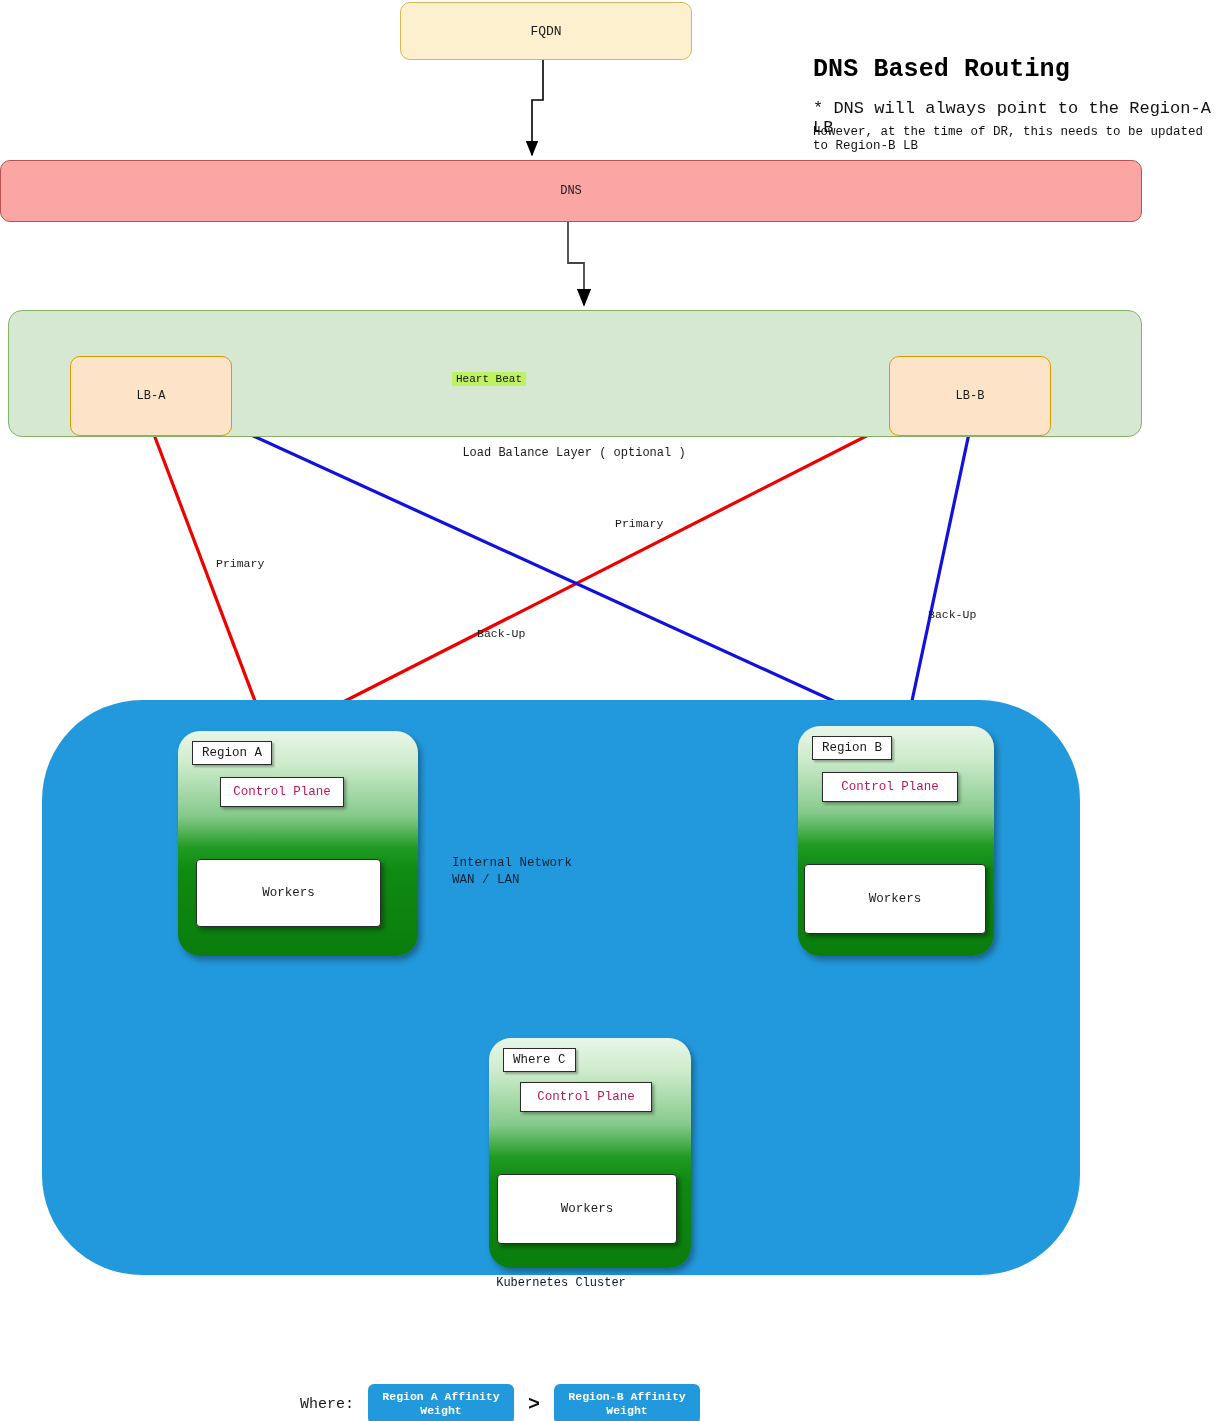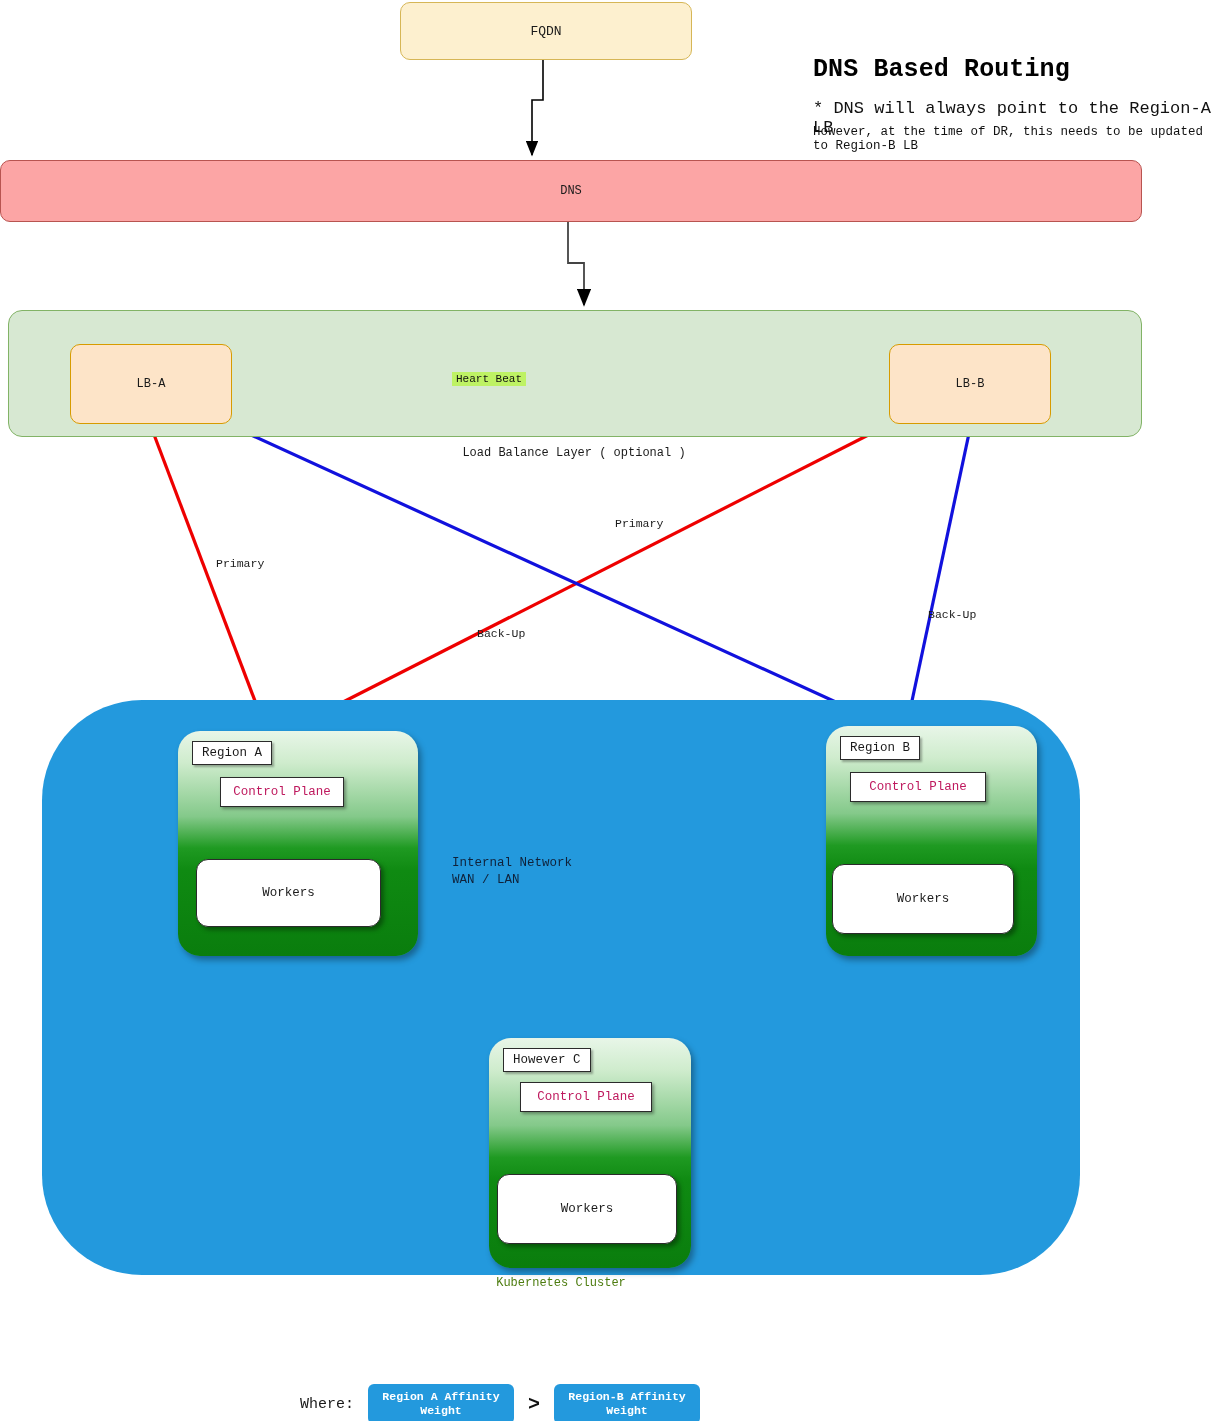--- a/index.html
+++ b/index.html
@@ -30,21 +30,21 @@
     font-size:12px;color:#1a1a1a;
   }
 
   
   #lb-layer{
     left:8px;top:310px;width:1132px;height:125px;
     background:#d7e8d2;border:1px solid #82b366;border-radius:14px;
   }
   #lb-layer-caption{left:8px;top:446px;width:1132px;font-size:12px;color:#1a1a1a;text-align:center;}
   .lb-box{
-    top:344px;width:160px;height:78px;
+    top:356px;width:160px;height:78px;
     background:#fde4c8;border:1.5px solid #d79b00;border-radius:10px;
     font-size:12px;color:#1a1a1a;
   }
   #lb-a{left:70px;}
   #lb-b{left:889px;}
   #heartbeat-label{
     left:452px;top:372px;background:#bef264;padding:1px 4px;
     font-size:11px;color:#111;
   }
 
@@ -53,48 +53,48 @@
   #lbl-primary-a{left:216px;top:557px;}
   #lbl-primary-b{left:615px;top:517px;}
   #lbl-backup-a{left:477px;top:627px;}
   #lbl-backup-b{left:928px;top:608px;}
 
   
   #k8s-cluster{
     left:42px;top:700px;width:1038px;height:575px;
     background:#2399dd;border-radius:100px;
   }
-  #k8s-caption{left:42px;top:1276px;width:1038px;text-align:center;font-size:12px;color:#4d7c0f;}
+  #k8s-caption{left:42px;top:1276px;width:1038px;text-align:center;font-size:12px;color:#0f172a;}
 
   
   .region{
     border-radius:22px;
     background:linear-gradient(to bottom,#e8f6e8 0%,#cfeccd 14%,#84c98a 38%,#1f9a22 52%,#0f8a12 62%,#0a7d0d 100%);
     box-shadow:3px 4px 6px rgba(0,0,0,.35);
   }
   .region-tag{
     position:absolute;left:14px;top:10px;
     background:#fff;border:1.2px solid #2b2b2b;
     padding:4px 9px;font-size:12.5px;color:#1a1a1a;
     box-shadow:2px 2px 2px rgba(0,0,0,.3);
   }
   .cp-box{
     position:absolute;background:#fff;border:1.2px solid #2b2b2b;border-radius:0;
     font-size:12.5px;color:#be185d;box-shadow:2px 2px 3px rgba(0,0,0,.35);
   }
   .workers-box{
-    position:absolute;background:#fff;border:1.2px solid #2b2b2b;border-radius:12px;
+    position:absolute;background:#fff;border:1.2px solid #2b2b2b;border-radius:4px;
     font-size:12.5px;color:#1a1a1a;box-shadow:3px 3px 4px rgba(0,0,0,.35);
   }
 
   #region-a{left:178px;top:731px;width:240px;height:225px;}
   #region-a .cp-box{left:42px;top:46px;width:122px;height:28px;}
   #region-a .workers-box{left:18px;top:128px;width:183px;height:66px;}
 
-  #region-b{left:826px;top:726px;width:196px;height:230px;padding-left:15px;}
+  #region-b{left:798px;top:726px;width:196px;height:230px;}
   #region-b .cp-box{left:24px;top:46px;width:134px;height:28px;}
   #region-b .workers-box{left:6px;top:138px;width:180px;height:68px;}
 
   #region-c{left:489px;top:1038px;width:202px;height:230px;}
   #region-c .cp-box{left:31px;top:44px;width:130px;height:28px;}
   #region-c .workers-box{left:8px;top:136px;width:178px;height:68px;}
 
   
   #internet-net-label{
     left:452px;top:855px;width:162px;
@@ -197,21 +197,21 @@
   <div class="workers-box ctr">Workers</div>
 </div>
 
 <div class="abs region" id="region-b">
   <div class="region-tag">Region B</div>
   <div class="cp-box ctr">Control Plane</div>
   <div class="workers-box ctr">Workers</div>
 </div>
 
 <div class="abs region" id="region-c">
-  <div class="region-tag">However C</div>
+  <div class="region-tag">Where C</div>
   <div class="cp-box ctr">Control Plane</div>
   <div class="workers-box ctr">Workers</div>
 </div>
 
 <div class="abs" id="internet-net-label">
   <div>Internal Network</div>
   <div>WAN / LAN</div>
 </div>
 
 <div class="abs" id="k8s-caption">Kubernetes Cluster</div>

